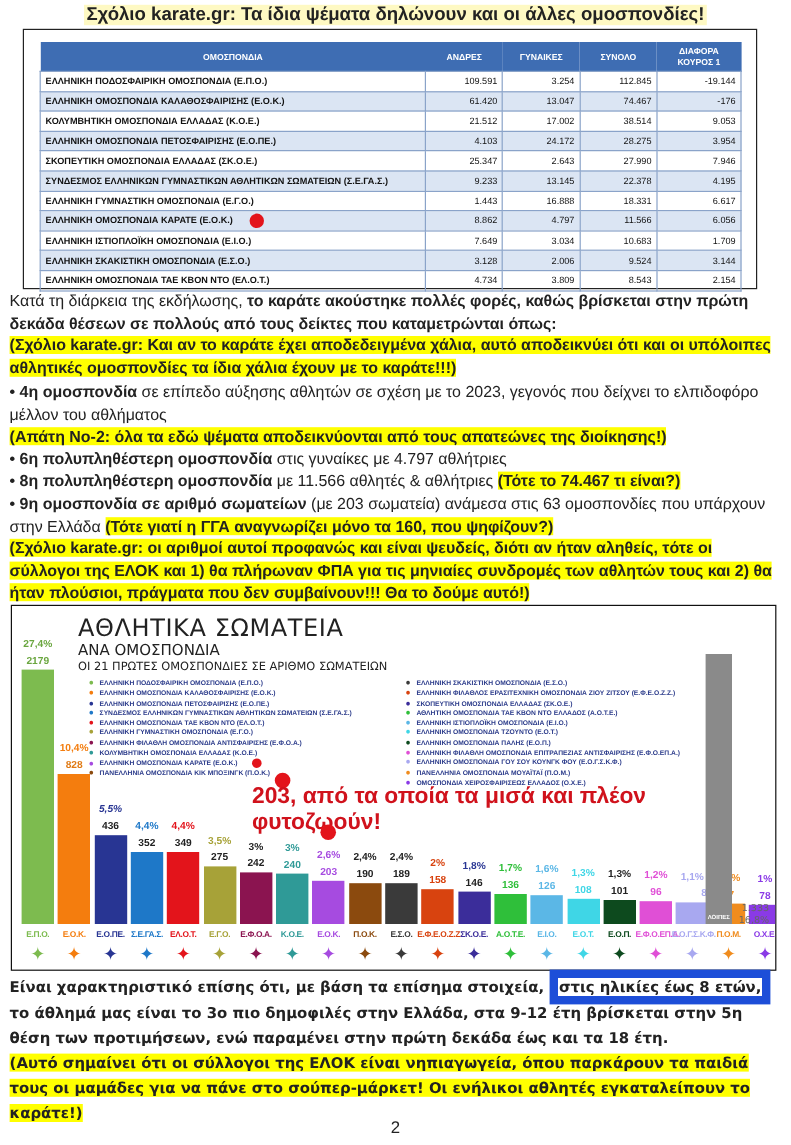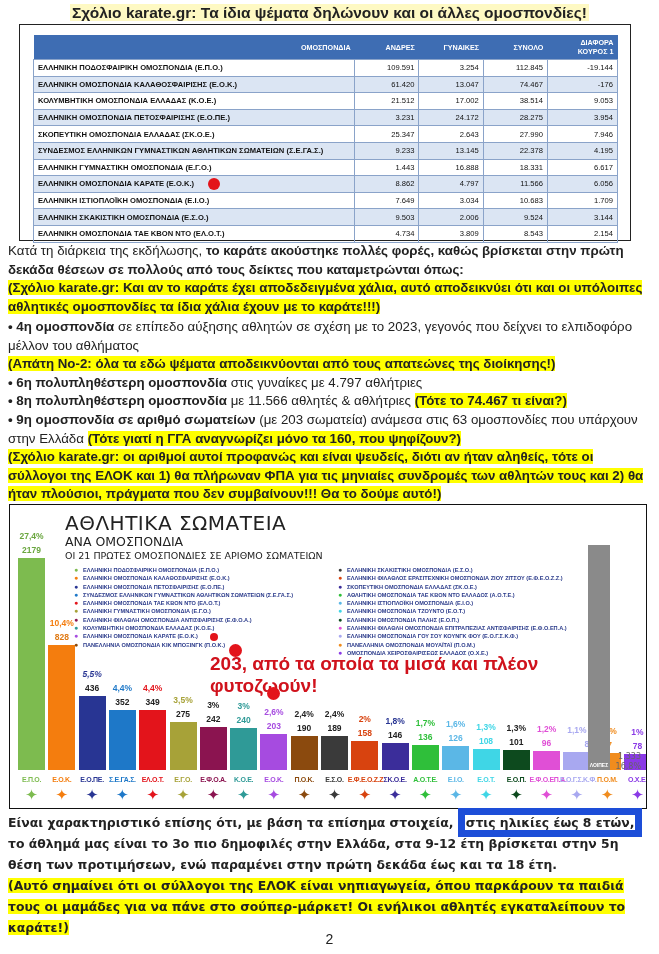--- a/index.html
+++ b/index.html
@@ -2,21 +2,21 @@
 <html><head>
 <meta charset="utf-8">
 <style>
   * { box-sizing: border-box; margin: 0; padding: 0; }
   body { width: 659px; height: 954px; background: #fff; font-family: "DejaVu Sans", sans-serif; color: #222; position: relative; overflow: hidden; }
   .hl { background: #ffff00; }
   .title { position: absolute; top: 4px; left: 0; width: 659px; text-align: center; font-family: "Liberation Sans", sans-serif; font-weight: bold; font-size: 15.5px; }
   .title span { background: #fef9c3; padding: 0 2px; }
   .table-frame { position: absolute; left: 19px; top: 24px; width: 612px; height: 217px; border: 1px solid #222; background: #fff; }
   table.fed { position: absolute; left: 13px; top: 10px; width: 585px; border-collapse: collapse; font-family: "Liberation Sans", sans-serif; font-size: 7.6px; font-weight: bold; }
-  table.fed th { background: #3e6db3; color: #fff; text-align: right; padding: 3px 4px; height: 22px; font-size: 7.2px; }
+  table.fed th { background: #3e6db3; color: #fff; text-align: center; padding: 3px 4px; height: 22px; font-size: 7.2px; }
   table.fed td { border: 1px solid #8aa3c9; padding: 0 4px; height: 16.6px; color: #111; }
   table.fed td.num { text-align: right; font-weight: normal; }
   table.fed tr.alt td { background: #dbe5f3; }
   .reddot { display: inline-block; width: 12px; height: 12px; border-radius: 50%; background: #e3141b; vertical-align: middle; margin-left: 14px; }
   .para { position: absolute; left: 8px; width: 645px; font-family: "Liberation Sans", sans-serif; font-size: 13.3px; line-height: 18.6px; }
   .para b { font-weight: bold; }
   .chart-frame { position: absolute; left: 9px; top: 504px; width: 638px; height: 305px; border: 1.5px solid #111; background: #fff; overflow: hidden; }
   .ch-title { position: absolute; left: 55px; top: 6px; font-family: "DejaVu Sans", sans-serif; font-size: 20px; color: #222; letter-spacing: 0.5px; }
   .ch-sub { position: absolute; left: 55px; top: 29px; font-size: 12.5px; color: #222; }
   .ch-sub2 { position: absolute; left: 55px; top: 45px; font-size: 9.5px; color: #222; }
@@ -67,21 +67,21 @@
         </tr>
         <tr>
           <td>ΚΟΛΥΜΒΗΤΙΚΗ ΟΜΟΣΠΟΝΔΙΑ ΕΛΛΑΔΑΣ (Κ.Ο.Ε.)</td>
           <td class="num">21.512</td>
           <td class="num">17.002</td>
           <td class="num">38.514</td>
           <td class="num">9.053</td>
         </tr>
         <tr class="alt">
           <td>ΕΛΛΗΝΙΚΗ ΟΜΟΣΠΟΝΔΙΑ ΠΕΤΟΣΦΑΙΡΙΣΗΣ (Ε.Ο.ΠΕ.)</td>
-          <td class="num">3.231</td>
+          <td class="num">4.103</td>
           <td class="num">24.172</td>
           <td class="num">28.275</td>
           <td class="num">3.954</td>
         </tr>
         <tr>
           <td>ΣΚΟΠΕΥΤΙΚΗ ΟΜΟΣΠΟΝΔΙΑ ΕΛΛΑΔΑΣ (ΣΚ.Ο.Ε.)</td>
           <td class="num">25.347</td>
           <td class="num">2.643</td>
           <td class="num">27.990</td>
           <td class="num">7.946</td>
@@ -109,21 +109,21 @@
         </tr>
         <tr>
           <td>ΕΛΛΗΝΙΚΗ ΙΣΤΙΟΠΛΟΪΚΗ ΟΜΟΣΠΟΝΔΙΑ (Ε.Ι.Ο.)</td>
           <td class="num">7.649</td>
           <td class="num">3.034</td>
           <td class="num">10.683</td>
           <td class="num">1.709</td>
         </tr>
         <tr class="alt">
           <td>ΕΛΛΗΝΙΚΗ ΣΚΑΚΙΣΤΙΚΗ ΟΜΟΣΠΟΝΔΙΑ (Ε.Σ.Ο.)</td>
-          <td class="num">9.503</td>
+          <td class="num">3.128</td>
           <td class="num">2.006</td>
           <td class="num">9.524</td>
           <td class="num">3.144</td>
         </tr>
         <tr>
           <td>ΕΛΛΗΝΙΚΗ ΟΜΟΣΠΟΝΔΙΑ ΤΑΕ ΚΒΟΝ ΝΤΟ (ΕΛ.Ο.Τ.)</td>
           <td class="num">4.734</td>
           <td class="num">3.809</td>
           <td class="num">8.543</td>
           <td class="num">2.154</td>

